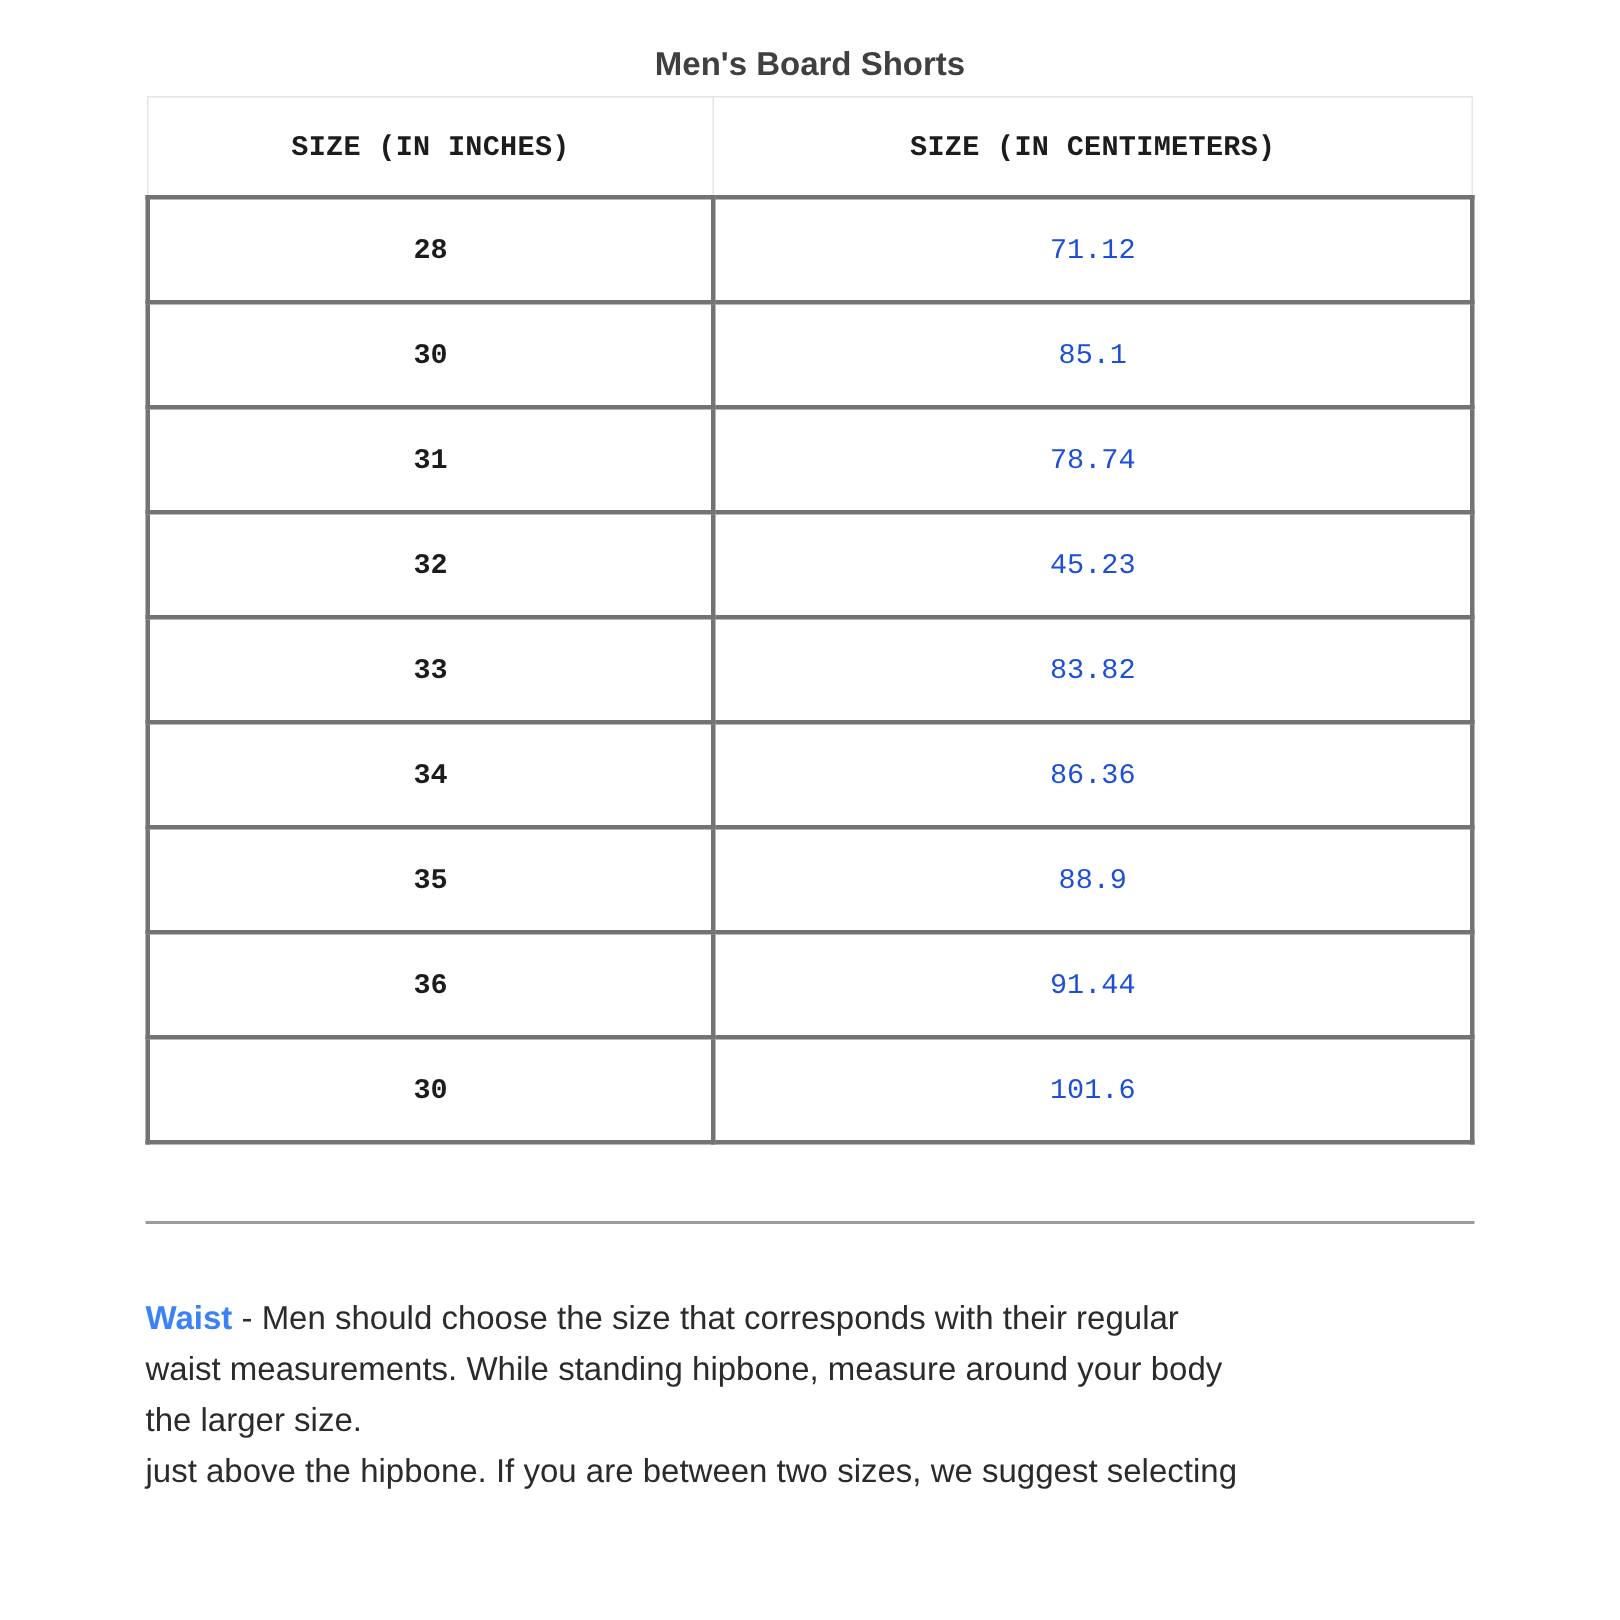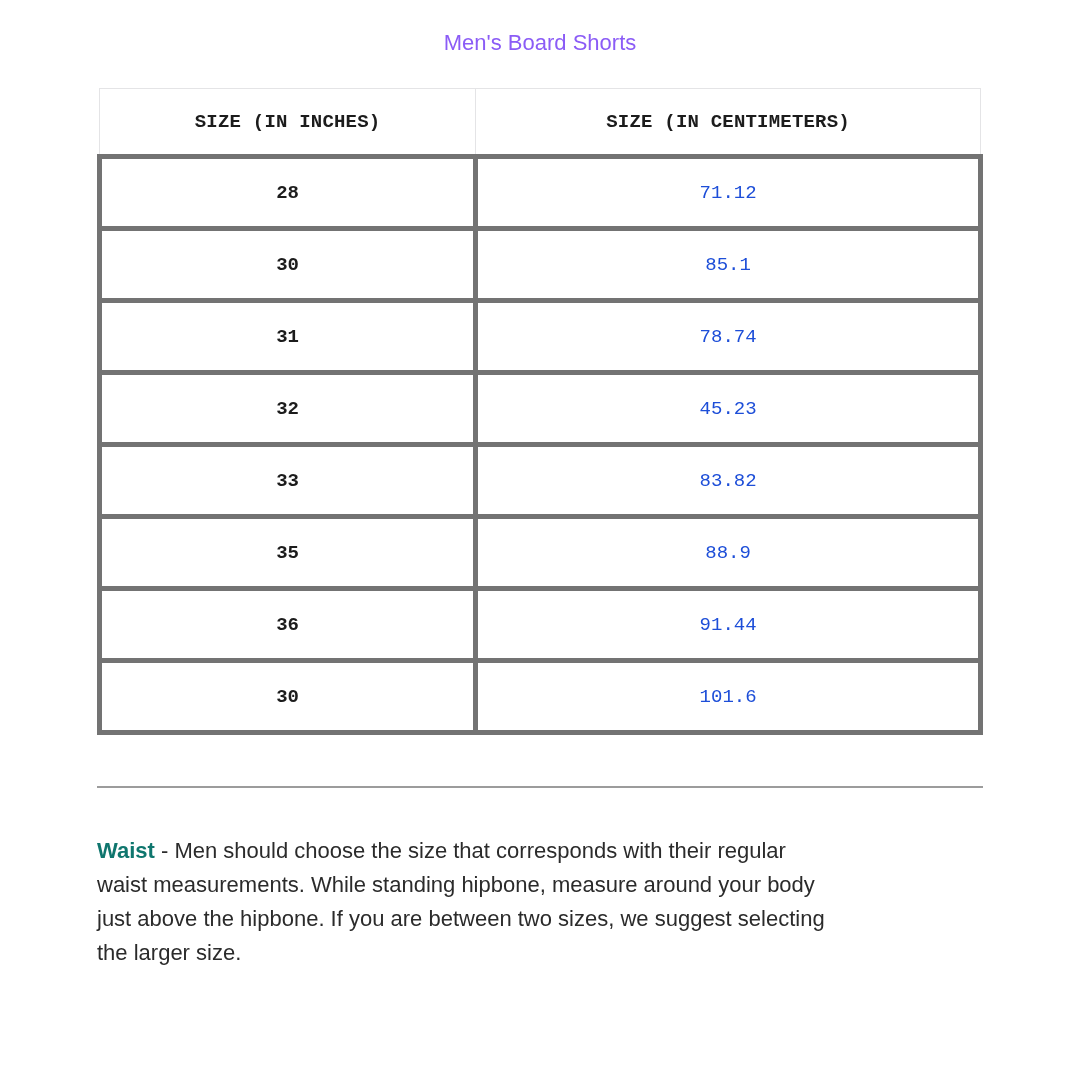--- a/index.html
+++ b/index.html
@@ -10,47 +10,47 @@
   .page {
     width: 1080px;
     height: 1080px;
     box-sizing: border-box;
     padding: 30px 97px 0 97px;
     background: #ffffff;
     font-family: "Liberation Sans", sans-serif;
     overflow: hidden;
   }
   .title {
-    margin: 0 0 32px 0;
+    margin: 0 0 8px 0;
     text-align: center;
     font-size: 22px;
     line-height: 26px;
-    font-weight: 400;
-    color: #8b5cf6;
+    font-weight: 700;
+    color: #404040;
   }
   table.size-table {
     width: 100%;
     border-collapse: collapse;
     table-layout: fixed;
     font-family: Liberation Mono, monospace;
   }
   table.size-table col.col-inches { width: 42.7%; }
   table.size-table th {
     height: 63px;
     border: 1px solid #e4e4e6;
     text-align: center;
     vertical-align: middle;
     font-size: 19px;
     font-weight: 700;
     color: #1c1c1c;
     letter-spacing: 0.2px;
   }
   table.size-table td {
     height: 65px;
-    border: 5px solid #737373;
+    border: 3px solid #737373;
     text-align: center;
     vertical-align: middle;
     font-size: 19px;
   }
   td.cell-inches { font-weight: 700; color: #1c1c1c; }
   td.cell-cm     { font-weight: 400; color: #1d4ed8; }
   hr.section-divider {
     margin: 51px 0 0 0;
     border: none;
     border-top: 2px solid #9c9c9c;
@@ -58,21 +58,21 @@
   }
   .note {
     margin: 46px 0 0 0;
     font-size: 22px;
     line-height: 34px;
     color: #2b2b2b;
   }
   .note .line { display: block; }
   .note .term {
     font-weight: 700;
-    color: #0f766e;
+    color: #3b82f6;
     text-align: center;
   }
 </style>
 </head>
 <body>
 
 <div class="page">
 
   <h1 class="title">Men's Board Shorts</h1>
 
@@ -102,36 +102,40 @@
       </tr>
       <tr>
         <td class="cell-inches">32</td>
         <td class="cell-cm">45.23</td>
       </tr>
       <tr>
         <td class="cell-inches">33</td>
         <td class="cell-cm">83.82</td>
       </tr>
       <tr>
+        <td class="cell-inches">34</td>
+        <td class="cell-cm">86.36</td>
+      </tr>
+      <tr>
         <td class="cell-inches">35</td>
         <td class="cell-cm">88.9</td>
       </tr>
       <tr>
         <td class="cell-inches">36</td>
         <td class="cell-cm">91.44</td>
       </tr>
       <tr>
         <td class="cell-inches">30</td>
         <td class="cell-cm">101.6</td>
       </tr>
     </tbody>
   </table>
 
   <hr class="section-divider">
 
   <p class="note">
     <span class="line"><span class="term">Waist</span> <span>- Men should choose the size that corresponds with their regular</span></span>
     <span class="line">waist measurements. While standing hipbone, measure around your body</span>
+    <span class="line">the larger size.</span>
     <span class="line">just above the hipbone. If you are between two sizes, we suggest selecting</span>
-    <span class="line">the larger size.</span>
   </p>
 
 </div>
 
 </body></html>

